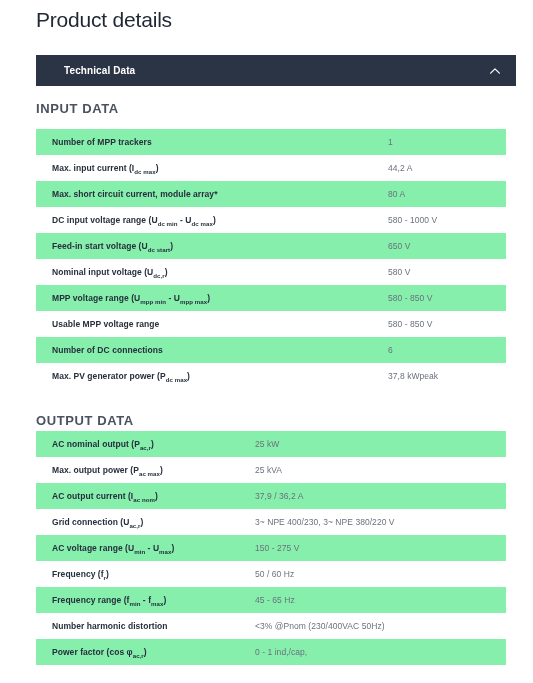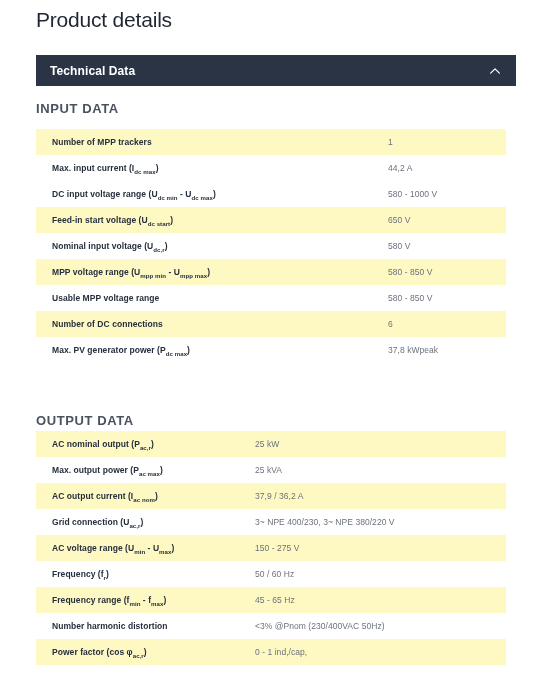--- a/index.html
+++ b/index.html
@@ -20,21 +20,21 @@
 
   
   .accordion-header{
     position:absolute;left:36px;top:55px;width:480px;height:31px;
     background:#2b3444;
     display:flex;align-items:center;justify-content:space-between;
     padding:0 14px;box-sizing:border-box;
     cursor:pointer;
   }
   .accordion-title{
-    font-size:12px;font-weight:700;color:#ffffff;letter-spacing:0.1px;
+    font-size:10px;font-weight:700;color:#ffffff;letter-spacing:0.1px;margin-left:14px;
   }
   .chevron{width:14px;height:14px;display:block;}
 
   
   .section-heading{
     position:absolute;left:36px;
     font-size:13px;font-weight:700;color:#4a5260;
     letter-spacing:0.6px;
   }
   #input-heading{top:101px;}
@@ -43,21 +43,21 @@
   
   .spec-table{
     position:absolute;left:36px;width:470px;
     border-collapse:collapse;
     table-layout:fixed;
   }
   #input-table{top:129px;}
   #output-table{top:431px;}
 
   .spec-table tr{height:26px;}
-  .spec-table tr.striped{background:#fef9c3;}
+  .spec-table tr.striped{background:#86efac;}
   .spec-table td{
     padding:0 0 0 16px;
     vertical-align:middle;
     font-size:8.5px;
     border:none;
   }
   .spec-table td.label{
     font-weight:700;color:#262f3d;
     letter-spacing:0.05px;
   }
@@ -97,20 +97,24 @@
         <col class="c-value">
       </colgroup>
     <tbody>
         <tr class="striped">
           <td class="label">Number of MPP trackers</td>
           <td class="value">1</td>
         </tr>
         <tr>
           <td class="label">Max. input current (I<sub>dc max</sub>)</td>
           <td class="value">44,2 A</td>
+        </tr>
+        <tr class="striped">
+          <td class="label">Max. short circuit current, module array*</td>
+          <td class="value">80 A</td>
         </tr>
         <tr>
           <td class="label">DC input voltage range (U<sub>dc min</sub> - U<sub>dc max</sub>)</td>
           <td class="value">580 - 1000 V</td>
         </tr>
         <tr class="striped">
           <td class="label">Feed-in start voltage (U<sub>dc start</sub>)</td>
           <td class="value">650 V</td>
         </tr>
         <tr>

